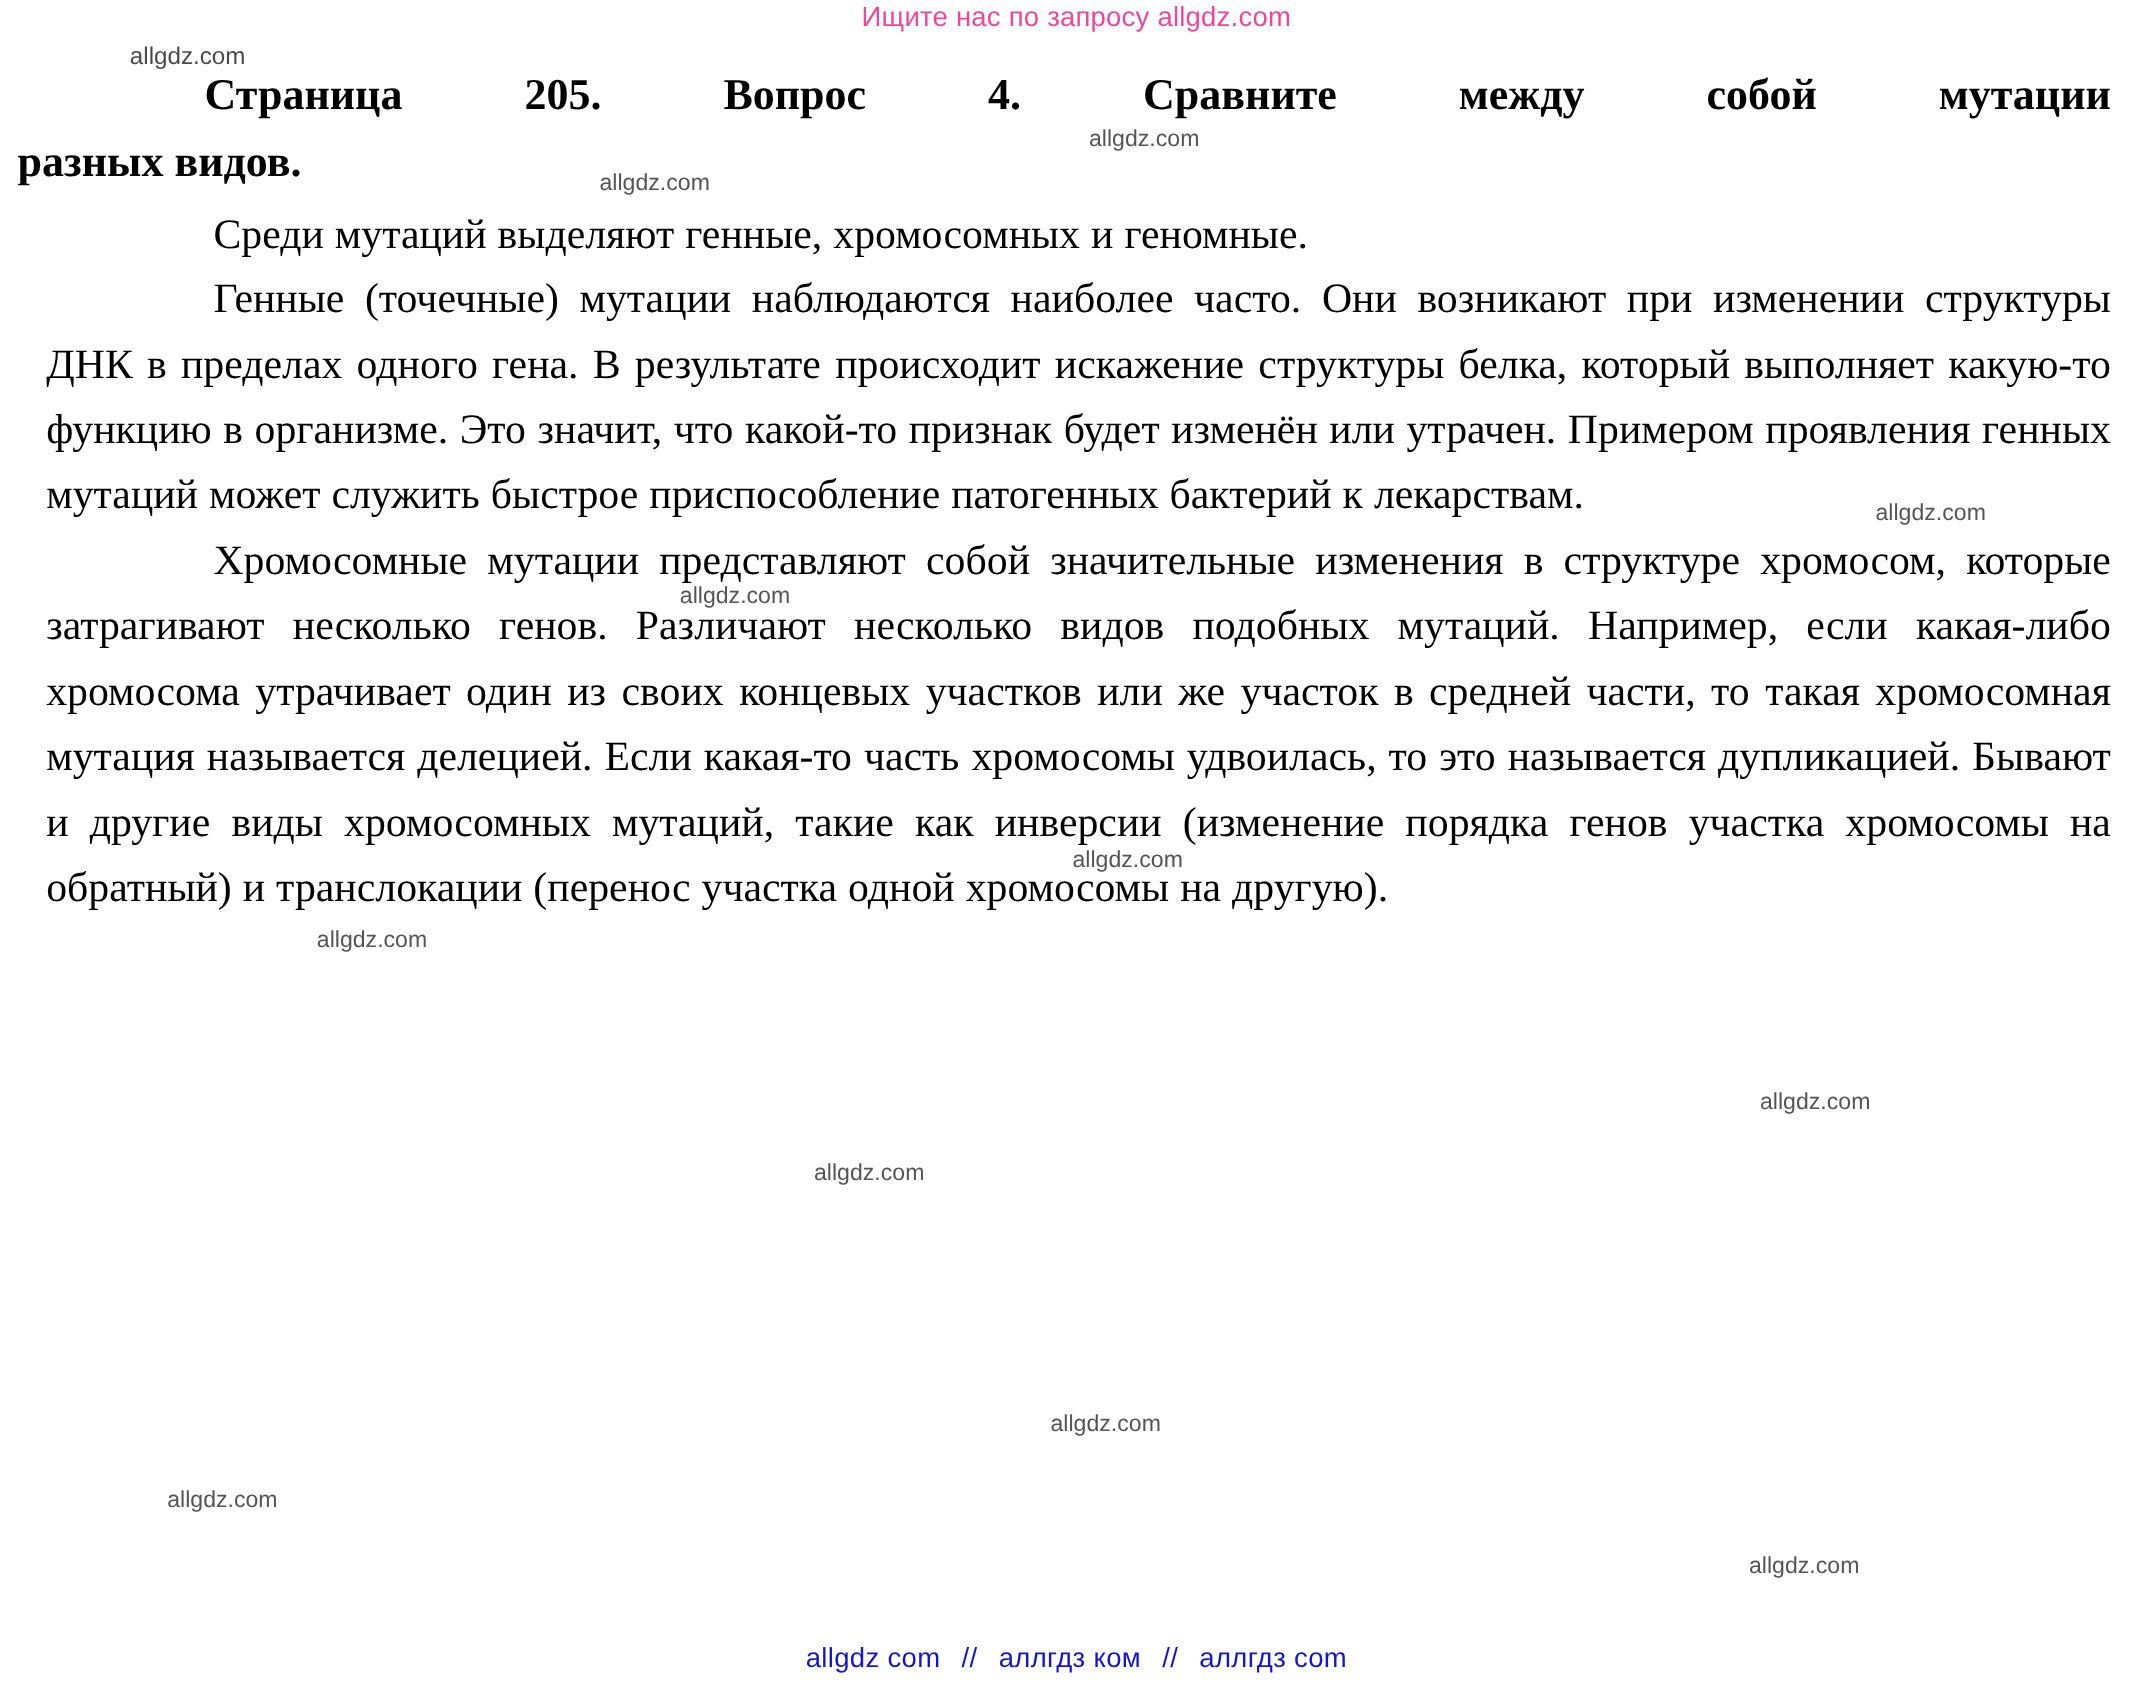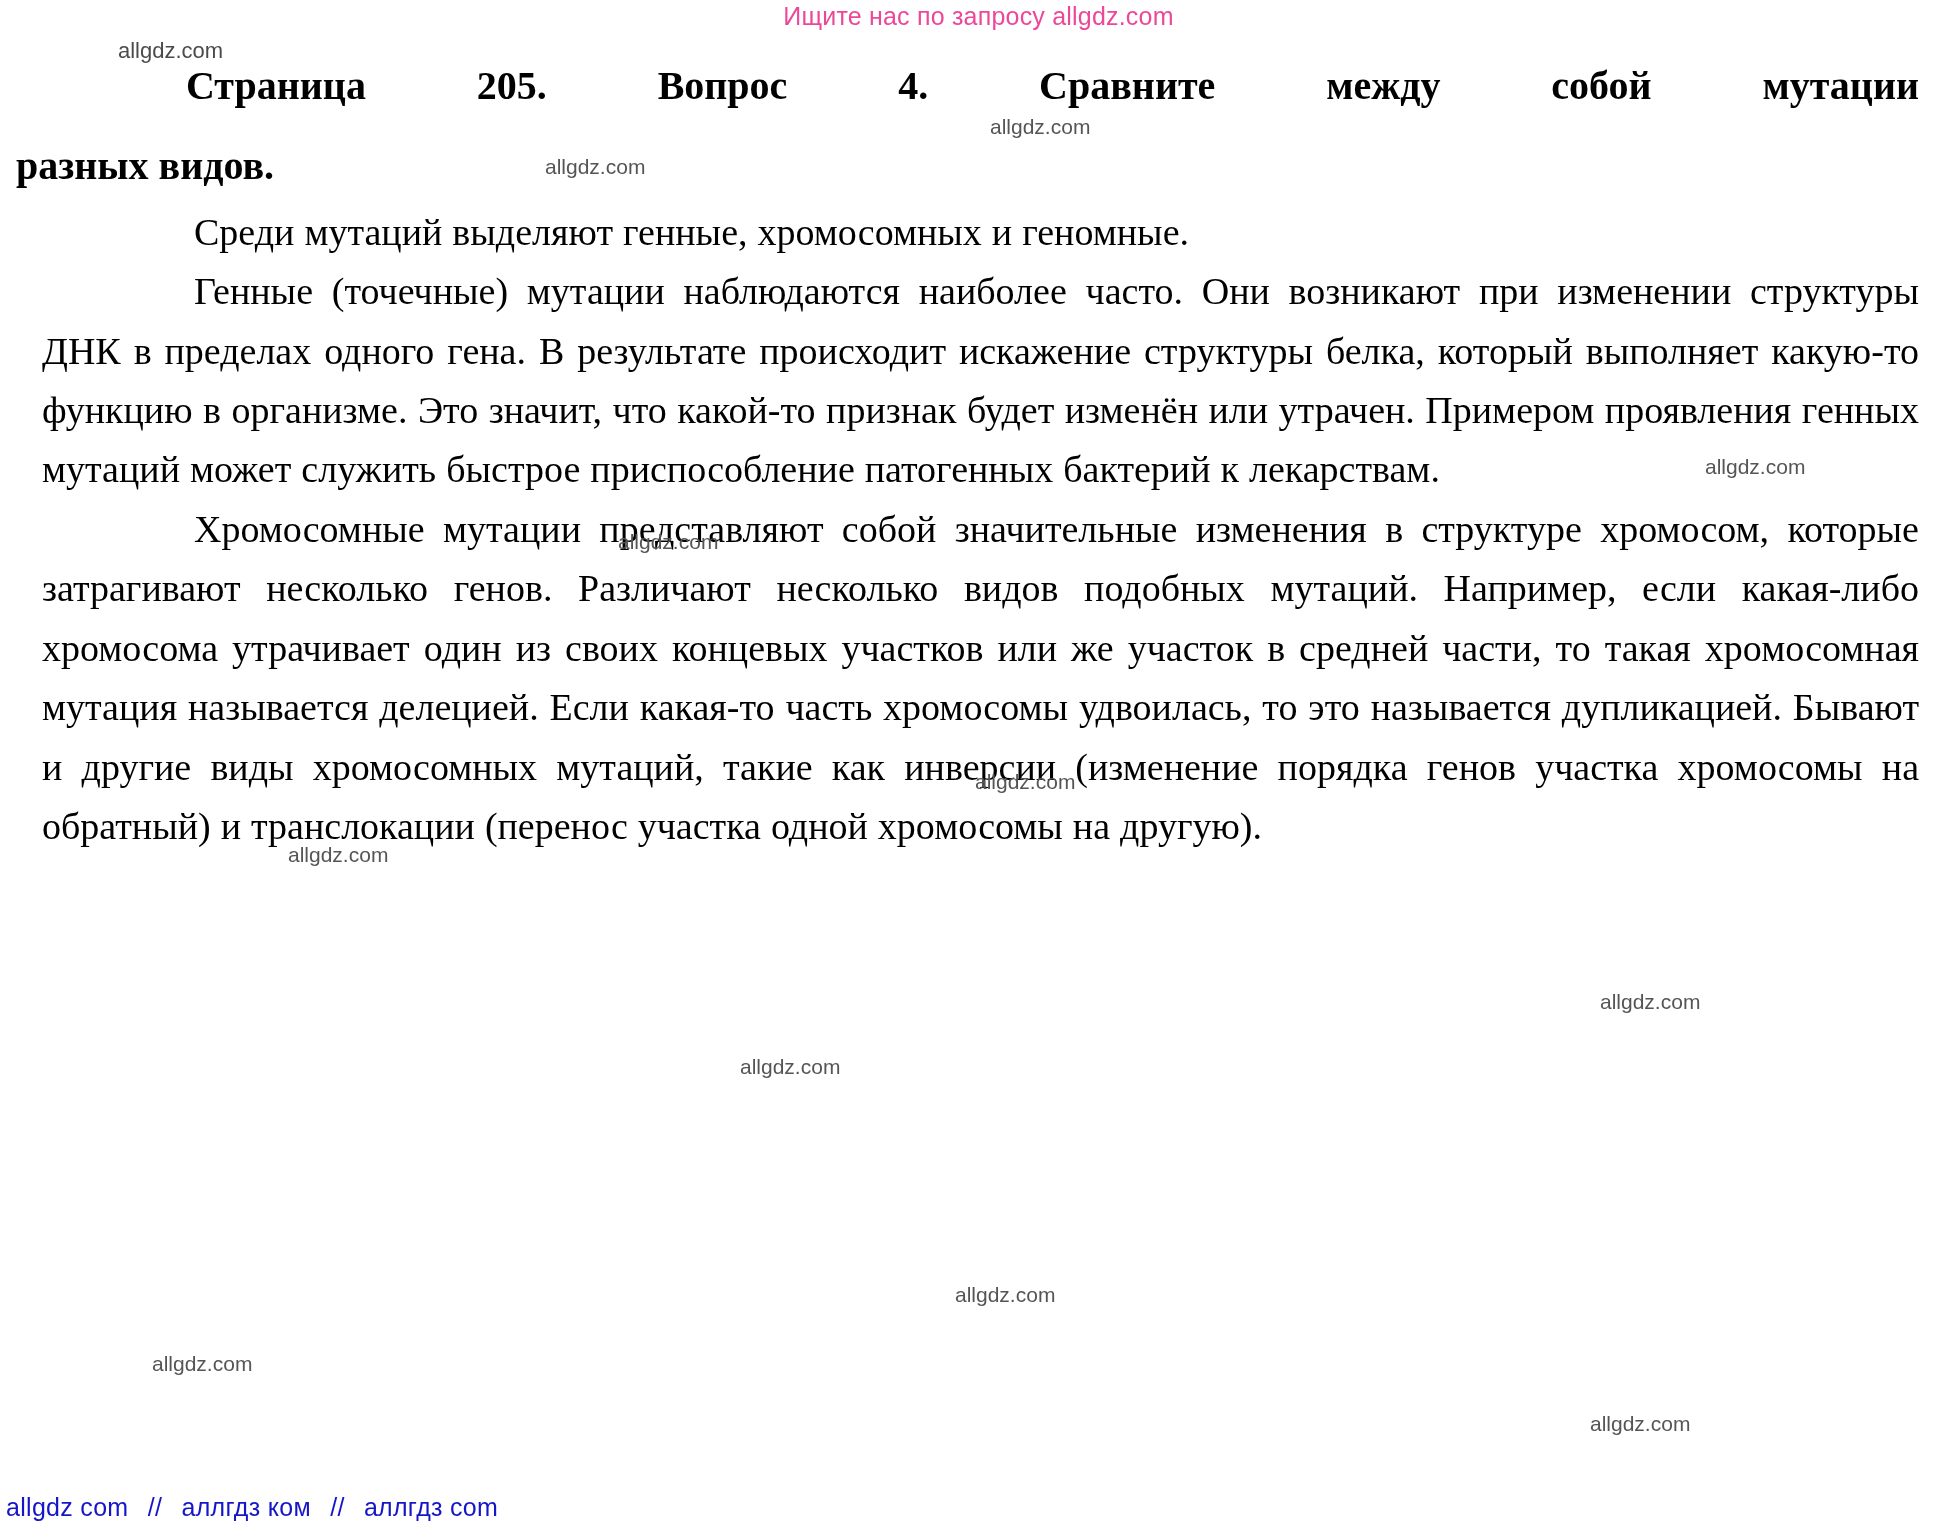--- a/index.html
+++ b/index.html
@@ -67,38 +67,38 @@
     text-align-last: justify;
     margin: 0 0 6px 0;
     padding: 0 22px 0 170px;
     text-indent: 0;
   }
   .title .title-line2 {
     display: block;
     text-align: right;
     text-align-last: left;
     margin-left: -170px;
-    margin-top: 19px;
   }
 
   p.para {
     font-size: 38px;
     line-height: 1.565;
     text-align: justify;
     text-indent: 152px;
     margin: 0 0 0 0;
     padding: 0 22px 0 26px;
     word-spacing: 0.5px;
   }
 
   .bottom-bar {
     position: absolute;
     left: 0;
     bottom: 14px;
     width: 100%;
+    text-align: center;
     font-family: "Liberation Sans", sans-serif;
     font-size: 25px;
     color: #1616c8;
     letter-spacing: 0.3px;
     margin-top: 35px;
   }
   .bottom-bar span { margin: 0 6px; }
 </style>
 </head>
 <body>

